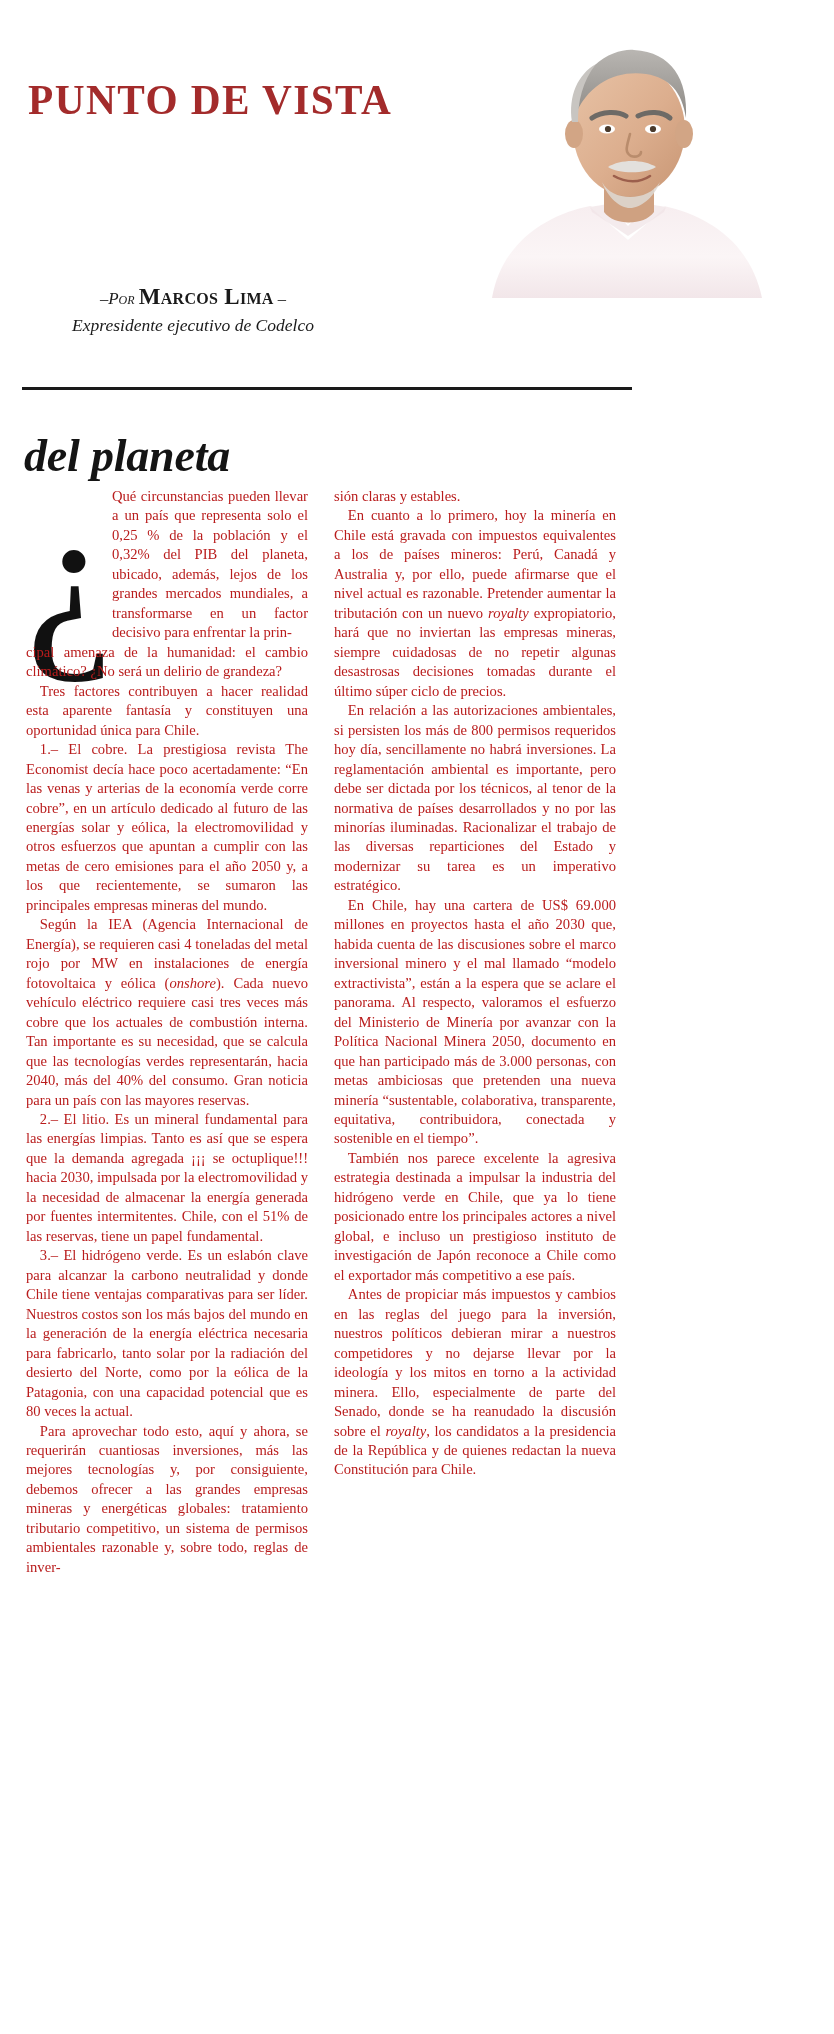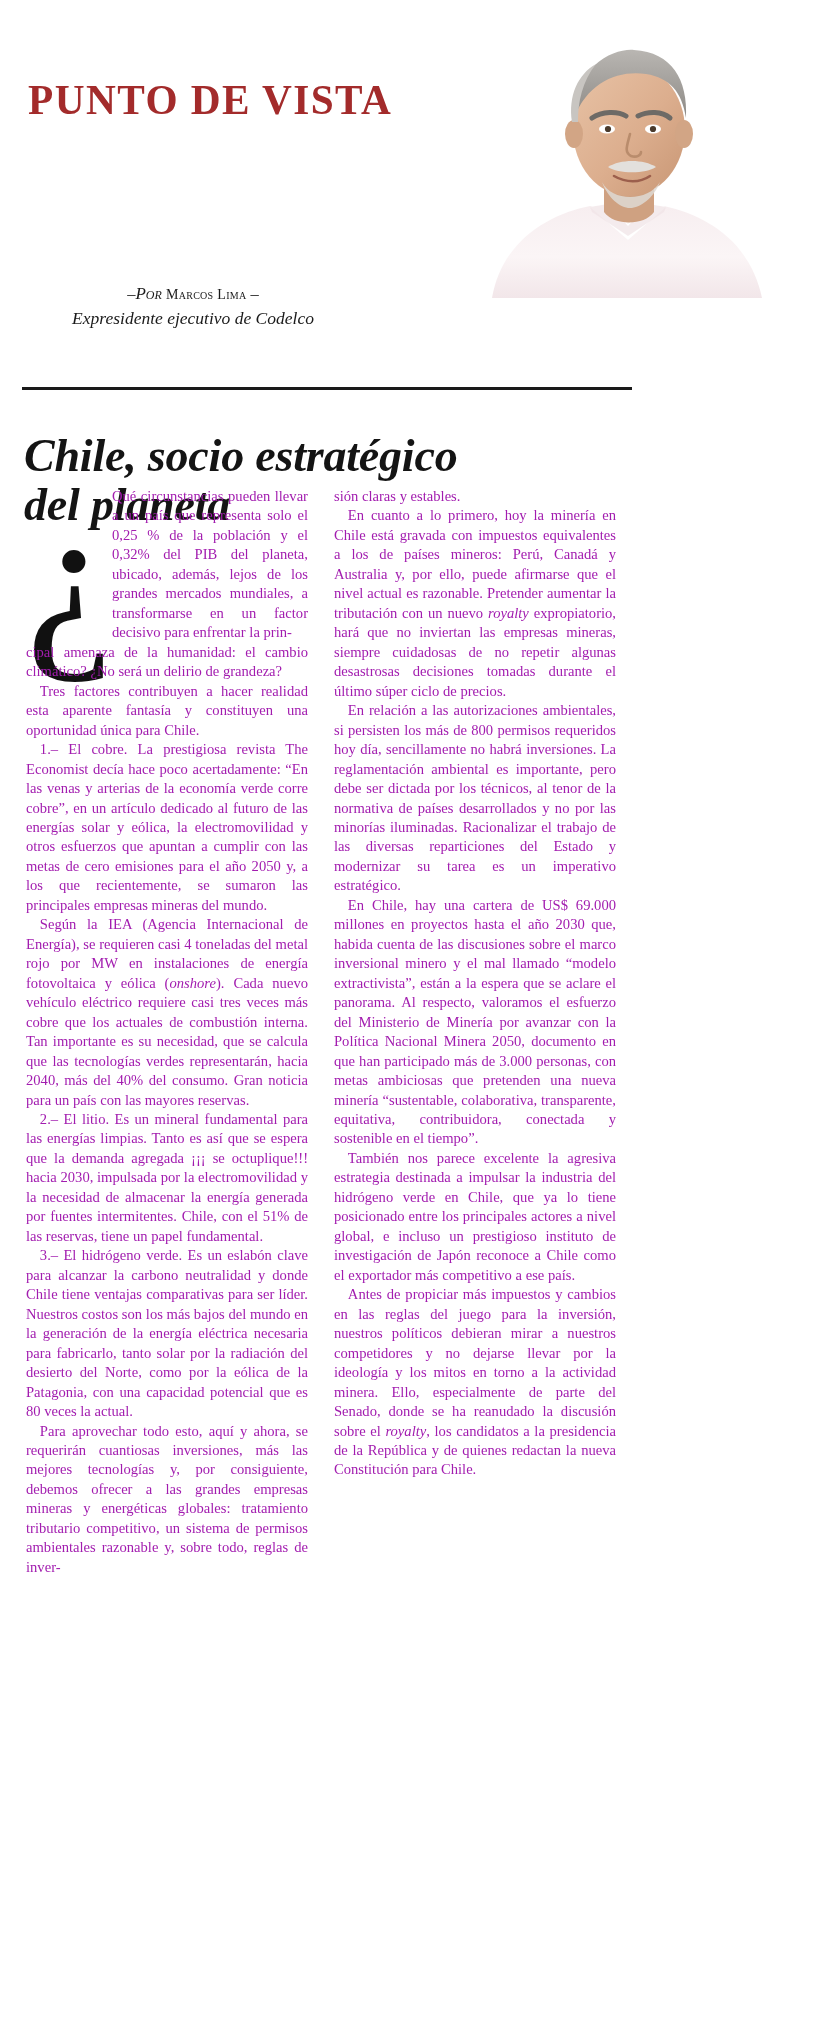--- a/index.html
+++ b/index.html
@@ -67,23 +67,23 @@
     white-space: nowrap;
   }
   .byline-dash { font-style: italic; }
   .byline-por {
     font-style: italic;
     font-variant: small-caps;
     font-size: 17px;
     margin-top: 20px;
   }
   .byline-name {
-    font-weight: normal;
+    font-weight: bold;
     font-variant: small-caps;
-    font-size: 14px;
+    font-size: 23px;
     letter-spacing: 0.3px;
   }
   .byline-role {
     font-style: italic;
     font-size: 17.5px;
     margin-top: 3px;
     line-height: 1.25;
     white-space: nowrap;
   }
 
@@ -121,21 +121,21 @@
   .col {
     position: absolute;
     top: 0;
     width: 282px;
     font-size: 14.6px;
     line-height: 1.335;
     text-align: justify;
     text-justify: inter-word;
     hyphens: auto;
     -webkit-hyphens: auto;
-    color: #a21caf;
+    color: #b91c1c;
   }
   .col-left  { left: 0; }
   .col-right { left: 308px; }
 
   .col p {
     margin: 0;
     text-indent: 0.95em;
   }
   .col p.no-indent { text-indent: 0; }
 
@@ -230,21 +230,20 @@
   </div>
 
   <div class="byline">
     <div class="byline-line1"><span class="byline-dash">–</span><span class="byline-por">Por</span> <span class="byline-name">Marcos Lima</span> <span class="byline-dash">–</span></div>
     <div class="byline-role">Expresidente ejecutivo de Codelco</div>
   </div>
 
   <div class="top-rule"></div>
 
   <h1 class="headline">
-    <span class="hl-line">Chile, socio estratégico</span>
     <span class="hl-line">del planeta</span>
   </h1>
 
   <div class="dropcap">
     <span class="dropcap-glyph">¿</span>
   </div>
 
   <div class="columns">
     <div class="col col-left" id="col-left">
         <p class="lead">Qué circunstancias pueden llevar a un país que representa solo el 0,25 % de la población y el 0,32% del PIB del planeta, ubicado, además, lejos de los grandes mercados mundiales, a transformarse en un factor decisivo para enfrentar la prin-</p>

